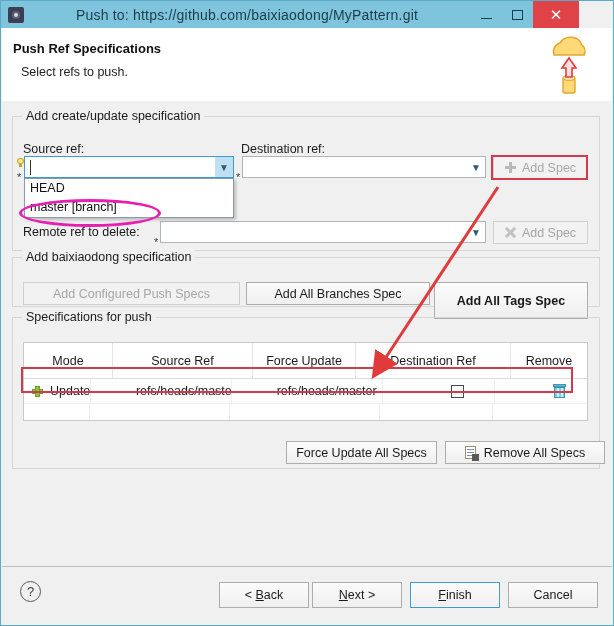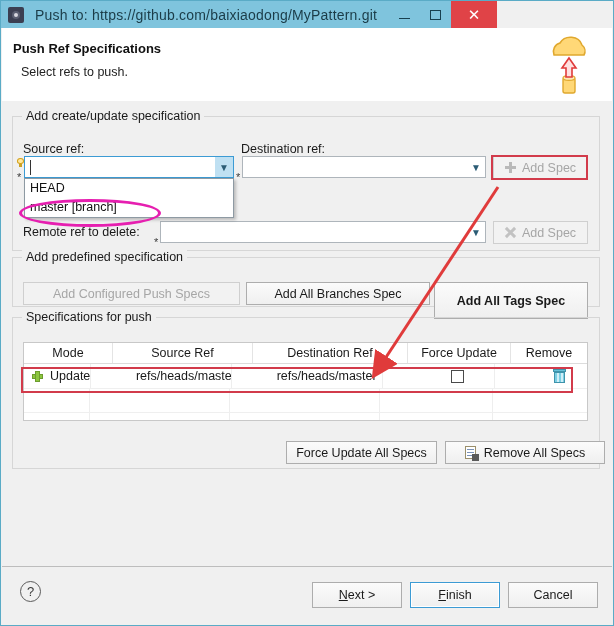--- a/index.html
+++ b/index.html
@@ -12,21 +12,21 @@
     position: relative;
     width: 614px; height: 626px;
     overflow: hidden;
     background: #f0f0f0;
     border: 1px solid #5aabc6;
   }
 
   
   .titlebar {
     position: absolute; left: 0; top: 0;
-    width: 496px; height: 27px;
+    width: 578px; height: 27px;
     background: #7fc4dd;
     display: flex; align-items: center;
   }
   .tb-icon {
     width: 18px; height: 18px; margin-left: 6px;
     flex: 0 0 auto;
     position: relative;
   }
   .tb-icon .gearbox {
     position: absolute; left: 1px; top: 1px;
@@ -186,21 +186,21 @@
   .btn .x-ico::after { transform: rotate(-45deg); }
 
   
   .table {
     position: absolute;
     background: #ffffff;
     border: 1px solid #c8c8c8;
     overflow: hidden;
   }
   .thead {
-    display: flex; height: 21px;
+    display: flex; height: 36px;
     border-bottom: 1px solid #dcdcdc;
     background: #ffffff;
   }
   .th {
     font-size: 12.5px; color: #1a1a1a;
     display: flex; align-items: center; justify-content: center;
     border-right: 1px solid #e4e4e4;
     height: 100%;
   }
   .tr { display: flex; height: 24px; gap: 37px; }
@@ -380,42 +380,42 @@
     <div class="combo" style="left:158px; top:120px; width:326px;">
       <div class="val"></div>
       <div class="arrow">▼</div>
     </div>
     <div class="btn disabled" style="left:491px; top:120px; width:95px; height:23px;">
       <span class="x-ico"></span>
       <span>Add Spec</span>
     </div>
 
     <div class="group" style="left:10px; top:156px; width:588px; height:50px;">
-      <span class="group-legend">Add predefined specification</span>
+      <span class="group-legend">Add baixiaodong specification</span>
     </div>
     <div class="btn disabled" style="left:21px; top:181px; width:217px; height:23px;">
       <span>Add Configured Push Specs</span>
     </div>
     <div class="btn" style="left:244px; top:181px; width:184px; height:23px;">
       <span>Add All Branches Spec</span>
     </div>
     <div class="btn" style="left:432px; top:181px; width:154px; height:37px;font-weight:bold;">
       <span>Add All Tags Spec</span>
     </div>
 
     <div class="group" style="left:10px; top:216px; width:588px; height:152px;">
       <span class="group-legend">Specifications for push</span>
     </div>
 
     <div class="table" style="left:21px; top:241px; width:565px; height:79px;">
       <div class="thead">
         <div class="th" style="width:89px;">Mode</div>
         <div class="th" style="width:140px;">Source Ref</div>
+        <div class="th" style="width:103px;">Force Update</div>
         <div class="th" style="width:155px;">Destination Ref</div>
-        <div class="th" style="width:103px;">Force Update</div>
         <div class="th" style="width:76px; border-right:none;">Remove</div>
       </div>
 
       <div class="tr">
         <div class="td" style="width:89px;">
           <span class="mode-plus"></span>
           <span>Update</span>
         </div>
         <div class="td" style="width:140px;">refs/heads/master</div>
         <div class="td" style="width:155px;">refs/heads/master</div>
@@ -459,20 +459,23 @@
       </span>
       <span>Remove All Specs</span>
     </div>
 
   </div>
 
   <div class="footer-sep"></div>
   <div class="footer">
     <div class="help-ico">?</div>
 
+    <div class="btn" style="left:217px; top:15px; width:90px; height:26px;">
+      <span><span>&lt; </span><span class="u">B</span><span>ack</span></span>
+    </div>
     <div class="btn" style="left:310px; top:15px; width:90px; height:26px;">
       <span><span></span><span class="u">N</span><span>ext &gt;</span></span>
     </div>
     <div class="btn default-btn" style="left:408px; top:15px; width:90px; height:26px;">
       <span><span></span><span class="u">F</span><span>inish</span></span>
     </div>
     <div class="btn" style="left:506px; top:15px; width:90px; height:26px;">
       <span>Cancel</span>
     </div>
   </div>

